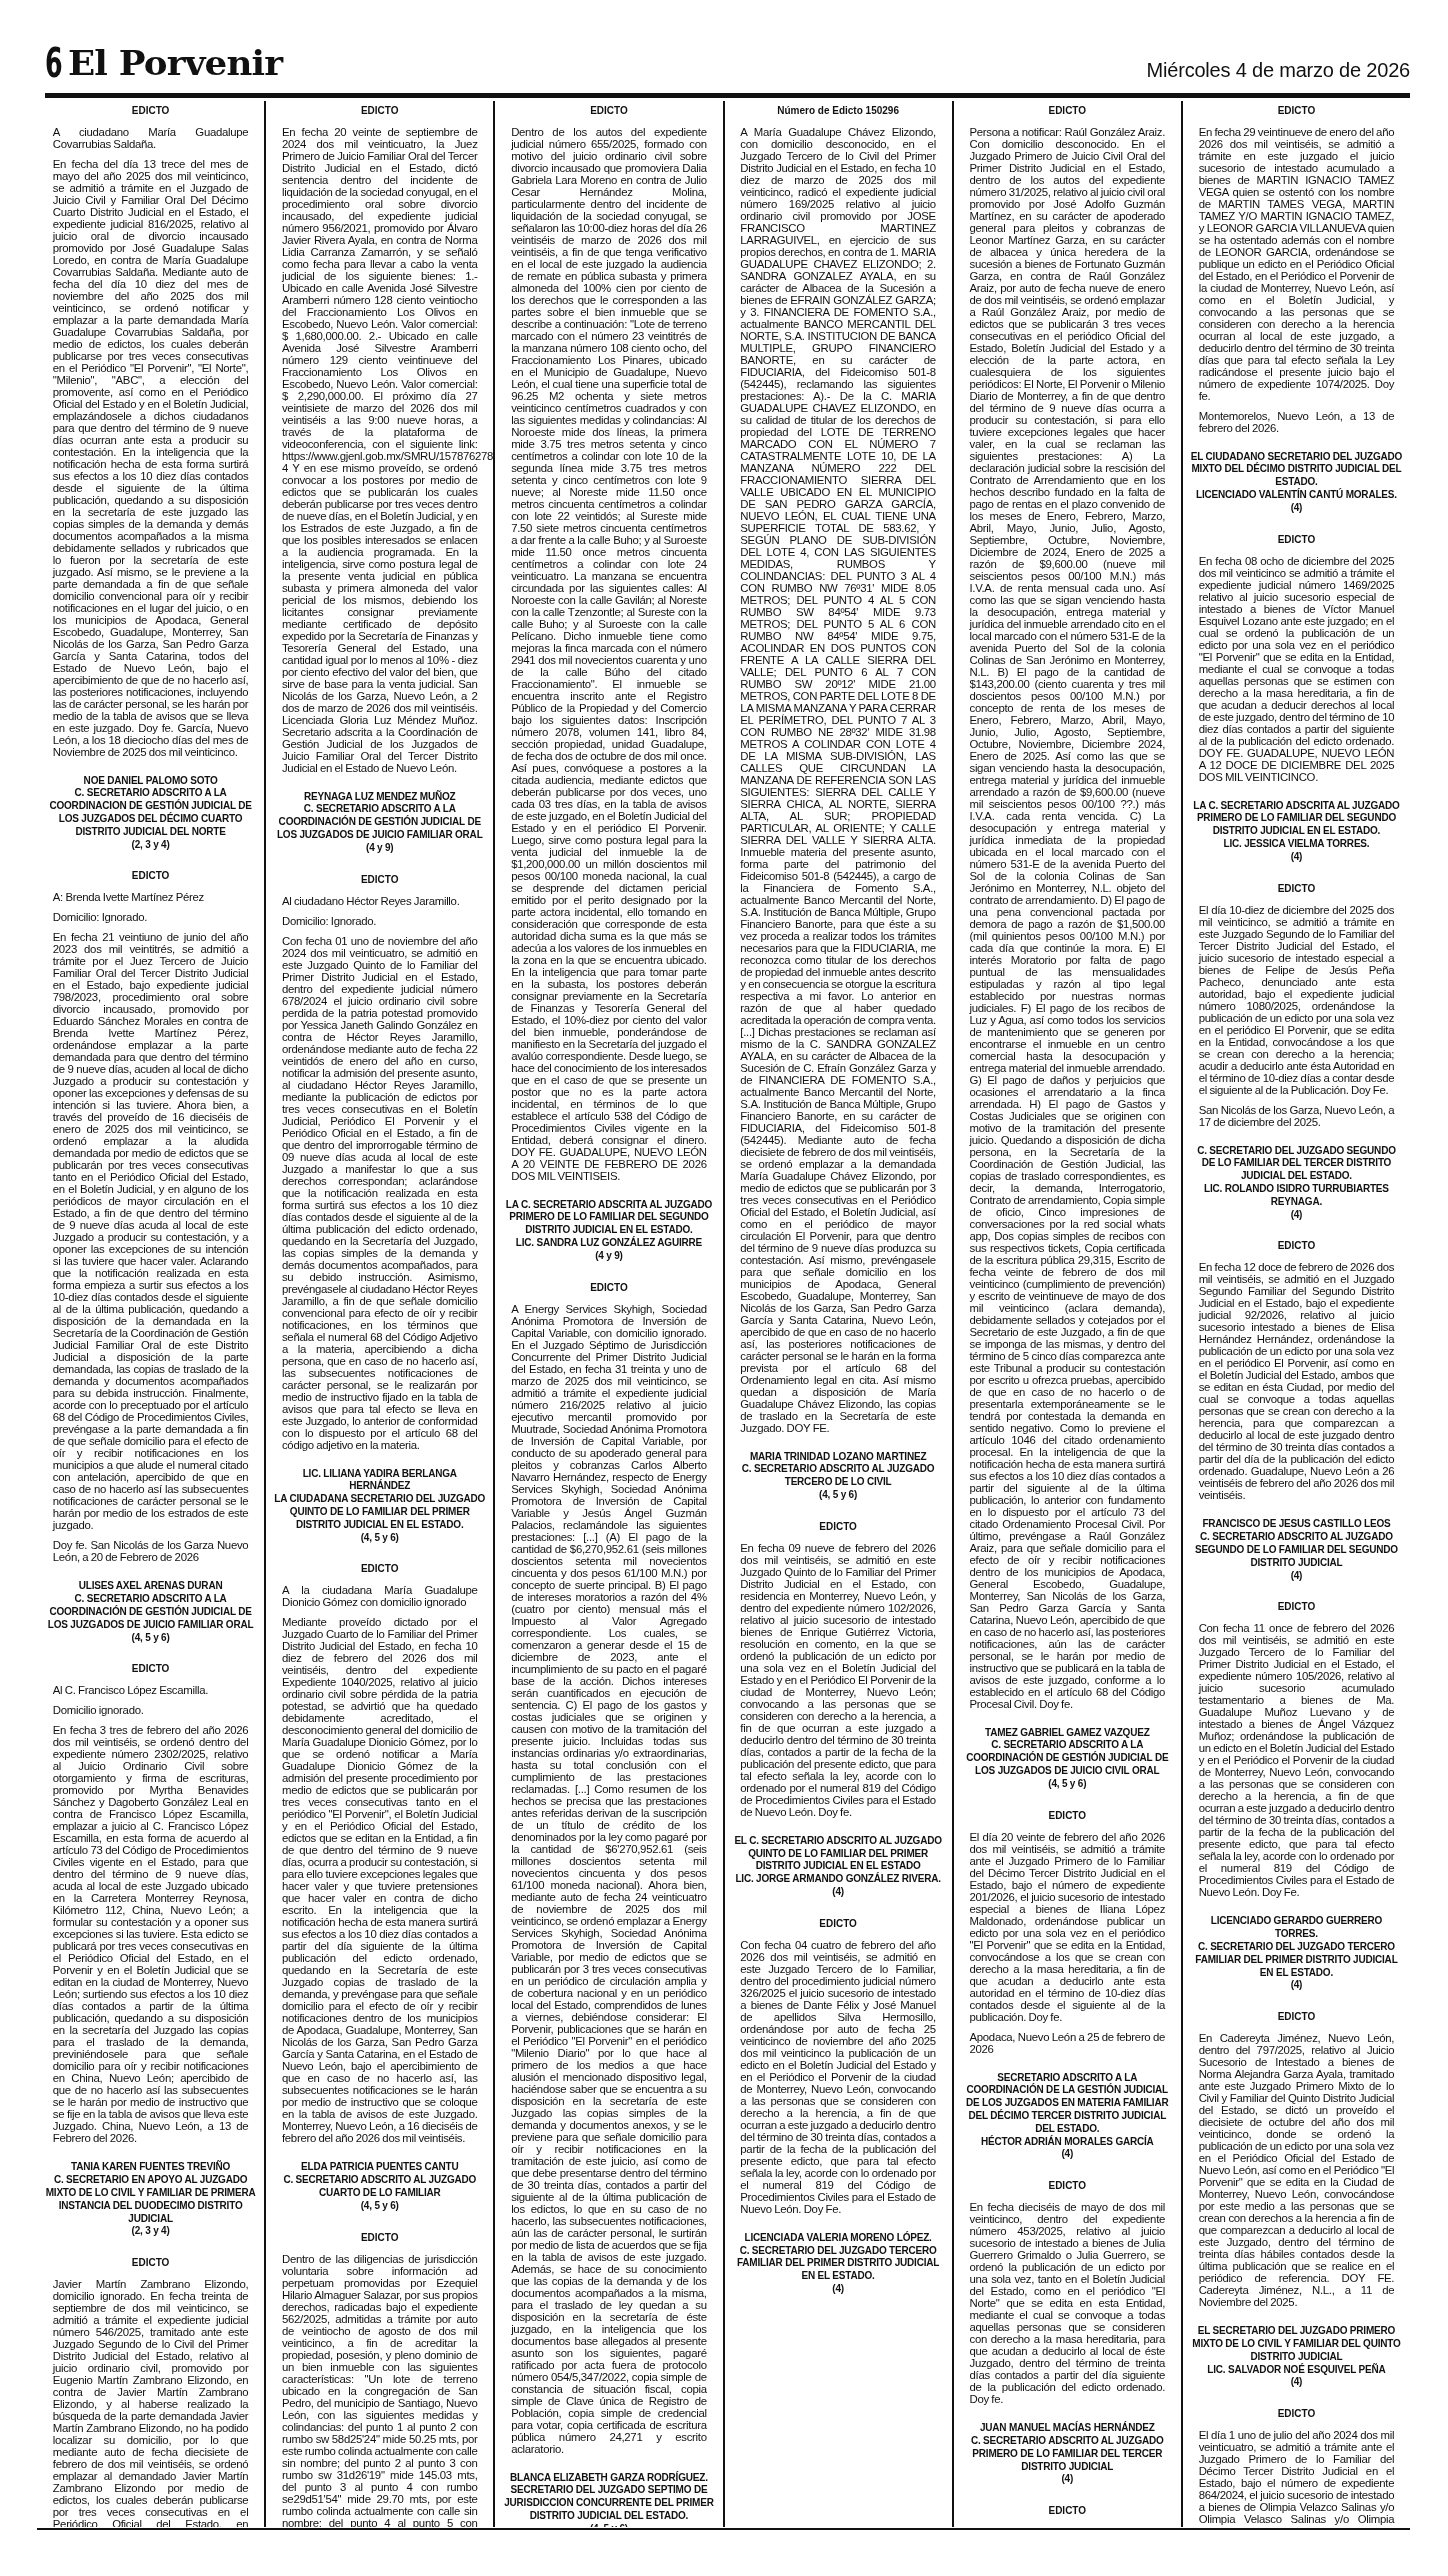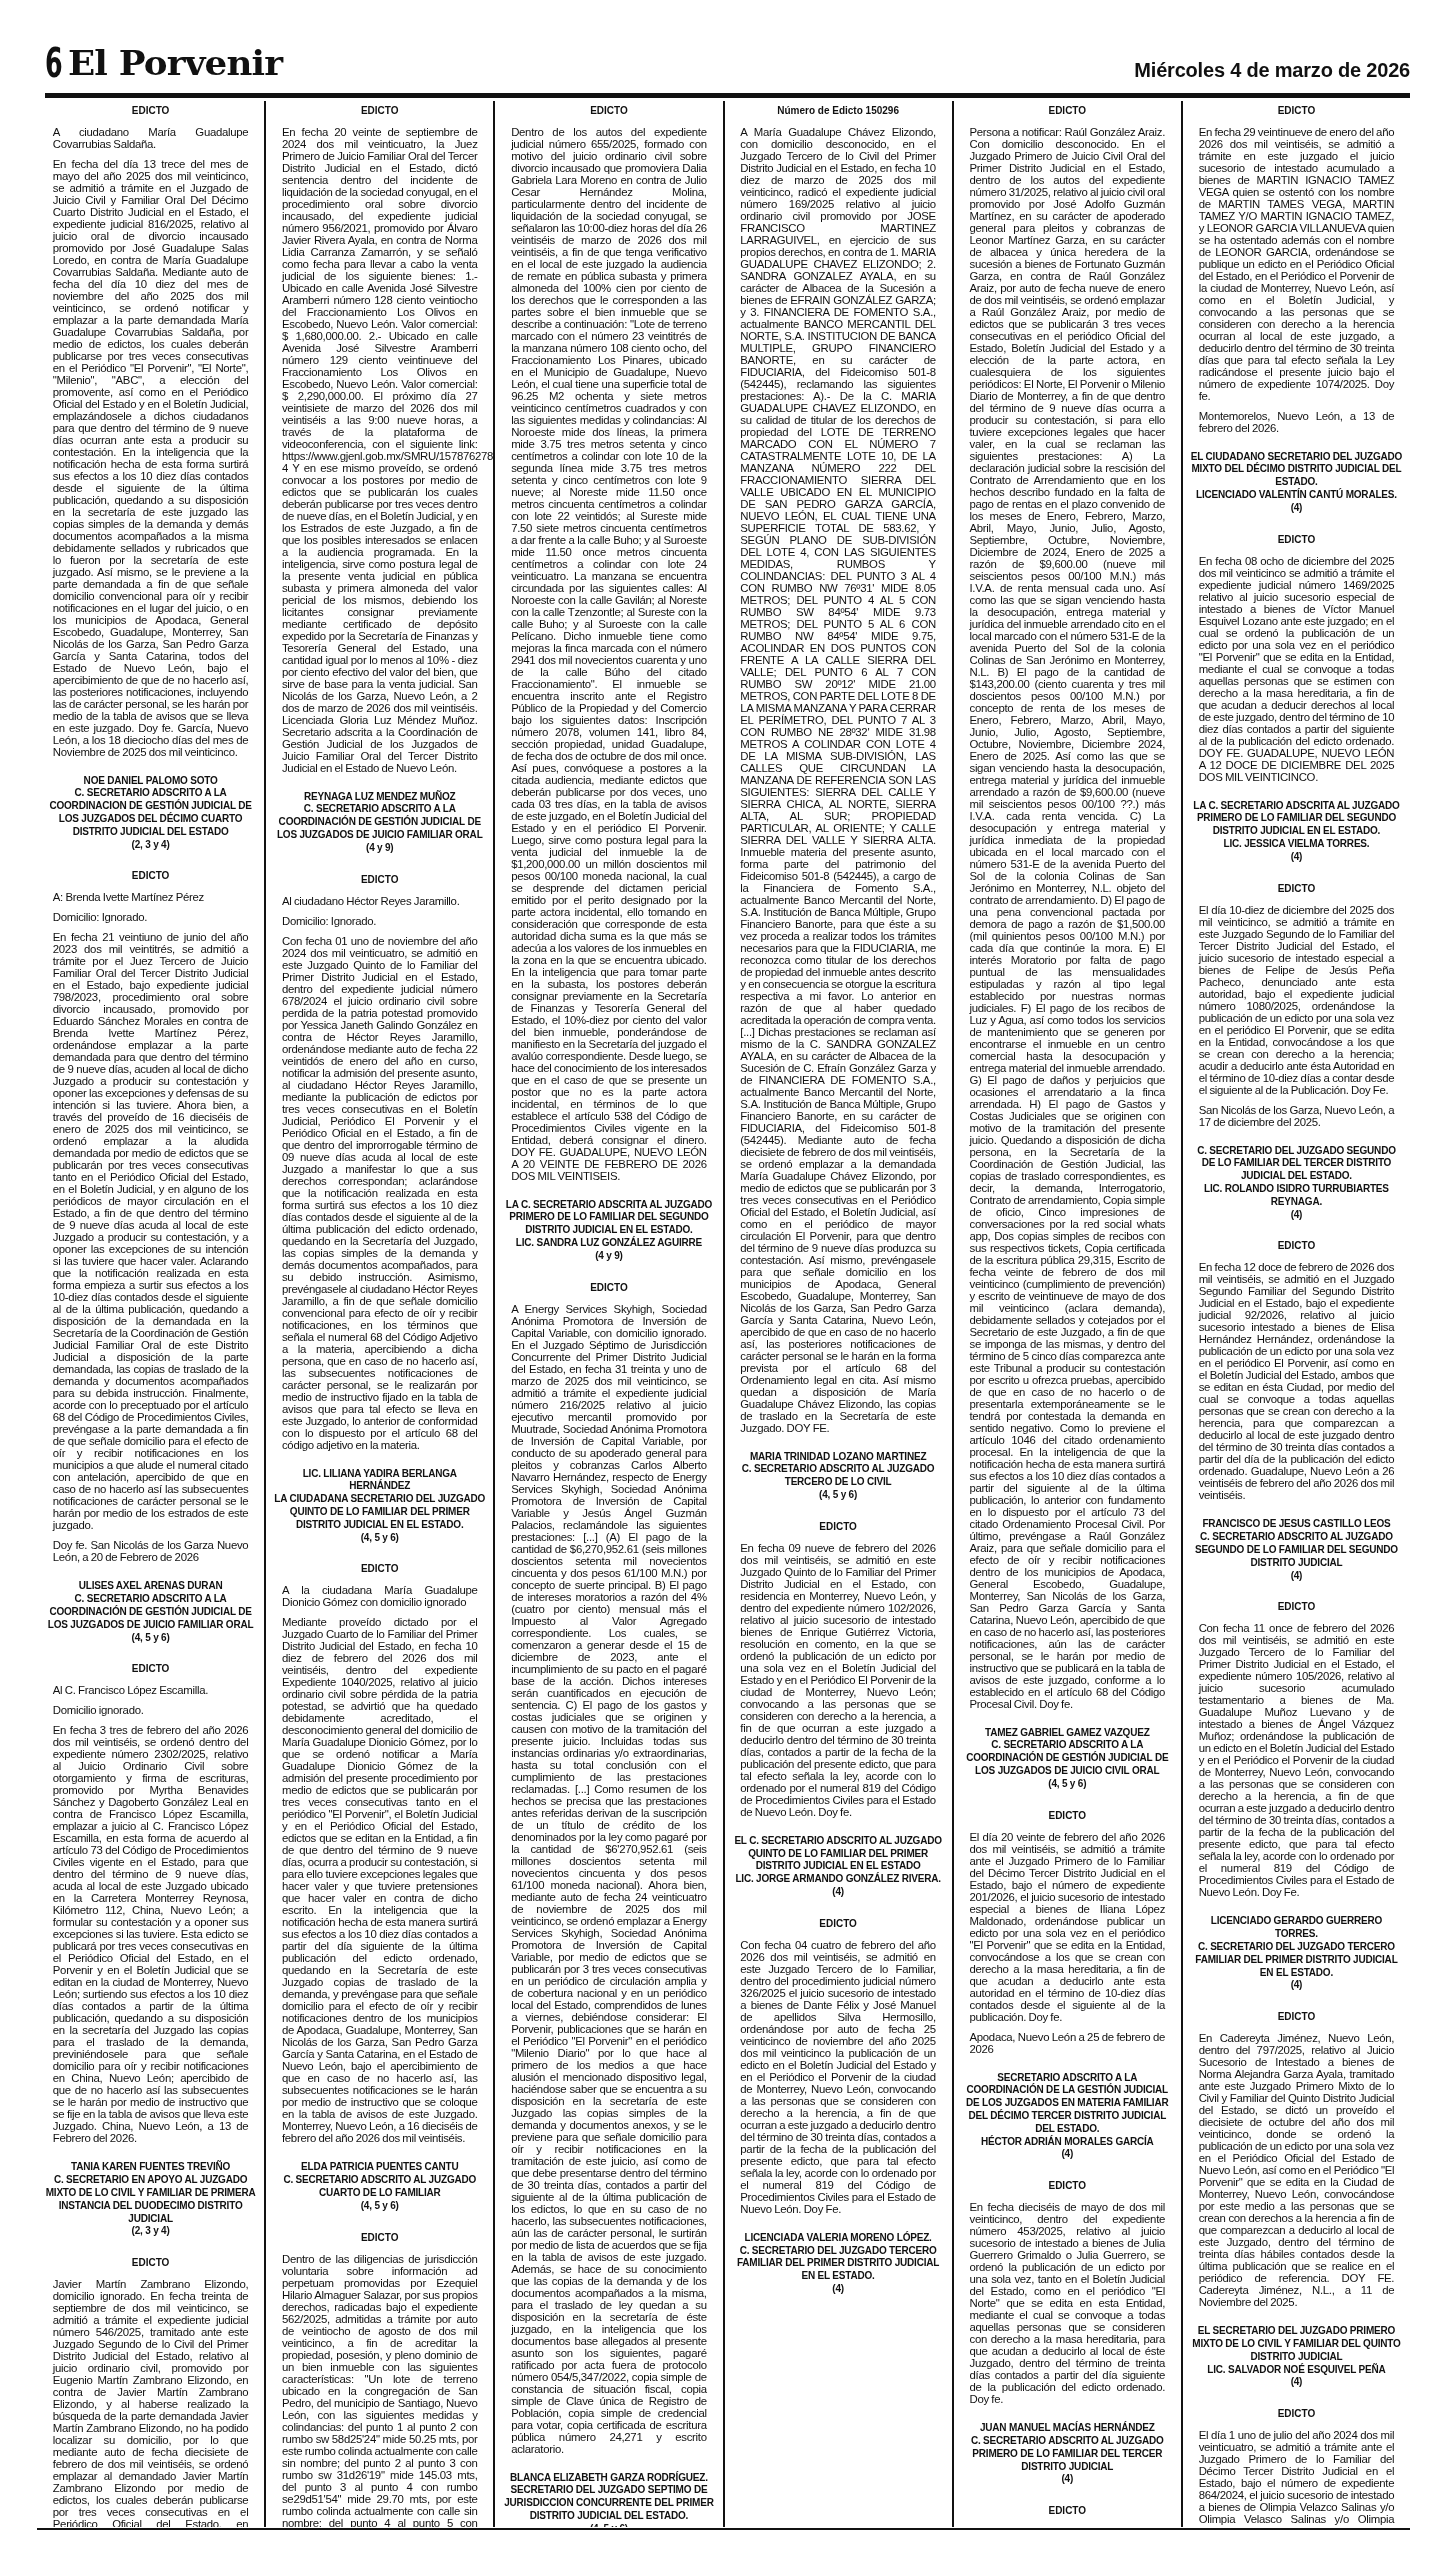--- a/index.html
+++ b/index.html
@@ -3,21 +3,21 @@
 <meta charset="utf-8">
 <style>
   html,body{margin:0;padding:0;background:#fff;}
   body{width:1449px;height:2576px;position:relative;overflow:hidden;color:#111;
        font-family:"Liberation Sans","DejaVu Sans",sans-serif;}
   .masthead{position:absolute;left:45px;top:48px;width:1365px;height:31px;}
   .page-num{position:absolute;left:0;top:-4.7px;font-family:"DejaVu Sans",sans-serif;font-weight:900;
        font-size:41px;line-height:41px;transform:scaleX(.62);transform-origin:left top;}
   .paper-name{position:absolute;left:23.4px;top:-3.1px;font-family:"DejaVu Serif","Liberation Serif",serif;
        font-weight:900;font-size:34px;line-height:37px;letter-spacing:-0.8px;transform:scaleX(1.05);transform-origin:left top;}
-  .date{position:absolute;right:0;top:11px;font-weight:700;font-size:20px;letter-spacing:-0.2px;}
+  .date{position:absolute;right:0;top:11px;font-weight:400;font-size:20px;letter-spacing:-0.2px;}
   .top-rule{position:absolute;left:45px;top:93px;width:1365px;height:4.7px;background:#111;}
   .bottom-rule{position:absolute;left:37px;top:2528px;width:1373px;height:2.3px;background:#111;}
   .columns{position:absolute;left:37px;top:101px;width:1373px;height:2426px;display:flex;}
   .col{flex:1 1 0;height:100%;padding:0 7.8px;box-sizing:border-box;overflow:hidden;position:relative;}
   .col + .col{border-left:2.3px solid #111;}
   .col:first-child{padding-left:7.8px;}
   .notice{margin:0 0 17px 0;}
   .notice-title{font-weight:700;text-align:center;font-size:10px;line-height:15px;margin:1.6px 0 0.8px;}
   .notice-body{font-size:11.4px;line-height:12px;text-align:justify;hyphens:auto;
        letter-spacing:-0.3px;word-spacing:-0.4px;margin:0;}
@@ -38,21 +38,21 @@
 <div class="columns">
   <div class="col">
       <div class="notice">
         <div class="notice-title">EDICTO</div>
         <div class="notice-body">
           <p>A ciudadano María Guadalupe Covarrubias Saldaña.</p>
           <p>En fecha del día 13 trece del mes de mayo del año 2025 dos mil veinticinco, se admitió a trámite en el Juzgado de Juicio Civil y Familiar Oral Del Décimo Cuarto Distrito Judicial en el Estado, el expediente judicial 816/2025, relativo al juicio oral de divorcio incausado promovido por José Guadalupe Salas Loredo, en contra de María Guadalupe Covarrubias Saldaña. Mediante auto de fecha del día 10 diez del mes de noviembre del año 2025 dos mil veinticinco, se ordenó notificar y emplazar a la parte demandada María Guadalupe Covarrubias Saldaña, por medio de edictos, los cuales deberán publicarse por tres veces consecutivas en el Periódico "El Porvenir", "El Norte", "Milenio", "ABC", a elección del promovente, así como en el Periódico Oficial del Estado y en el Boletín Judicial, emplazándosele a dichos ciudadanos para que dentro del término de 9 nueve días ocurran ante esta a producir su contestación. En la inteligencia que la notificación hecha de esta forma surtirá sus efectos a los 10 diez días contados desde el siguiente de la última publicación, quedando a su disposición en la secretaría de este juzgado las copias simples de la demanda y demás documentos acompañados a la misma debidamente sellados y rubricados que lo fueron por la secretaría de este juzgado. Así mismo, se le previene a la parte demandada a fin de que señale domicilio convencional para oír y recibir notificaciones en el lugar del juicio, o en los municipios de Apodaca, General Escobedo, Guadalupe, Monterrey, San Nicolás de los Garza, San Pedro Garza García y Santa Catarina, todos del Estado de Nuevo León, bajo el apercibimiento de que de no hacerlo así, las posteriores notificaciones, incluyendo las de carácter personal, se les harán por medio de la tabla de avisos que se lleva en este juzgado. Doy fe. García, Nuevo León, a los 18 dieciocho días del mes de Noviembre de 2025 dos mil veinticinco.</p>
         </div>
         <div class="sig">
           <div>NOE DANIEL PALOMO SOTO</div>
-          <div>C. SECRETARIO ADSCRITO A LA COORDINACION DE GESTIÓN JUDICIAL DE LOS JUZGADOS DEL DÉCIMO CUARTO DISTRITO JUDICIAL DEL ESTADO</div>
+          <div>C. SECRETARIO ADSCRITO A LA COORDINACION DE GESTIÓN JUDICIAL DE LOS JUZGADOS DEL DÉCIMO CUARTO DISTRITO JUDICIAL DEL NORTE</div>
           <div>(2, 3 y 4)</div>
         </div>
       </div>
       <div class="notice">
         <div class="notice-title">EDICTO</div>
         <div class="notice-body">
           <p>A: Brenda Ivette Martínez Pérez</p>
           <p>Domicilio: Ignorado.</p>
           <p>En fecha 21 veintiuno de junio del año 2023 dos mil veintitrés, se admitió a trámite por el Juez Tercero de Juicio Familiar Oral del Tercer Distrito Judicial en el Estado, bajo expediente judicial 798/2023, procedimiento oral sobre divorcio incausado, promovido por Eduardo Sánchez Morales en contra de Brenda Ivette Martínez Pérez, ordenándose emplazar a la parte demandada para que dentro del término de 9 nueve días, acuden al local de dicho Juzgado a producir su contestación y oponer las excepciones y defensas de su intención si las tuviere. Ahora bien, a través del proveído de 16 dieciséis de enero de 2025 dos mil veinticinco, se ordenó emplazar a la aludida demandada por medio de edictos que se publicarán por tres veces consecutivas tanto en el Periódico Oficial del Estado, en el Boletín Judicial, y en alguno de los periódicos de mayor circulación en el Estado, a fin de que dentro del término de 9 nueve días acuda al local de este Juzgado a producir su contestación, y a oponer las excepciones de su intención si las tuviere que hacer valer. Aclarando que la notificación realizada en esta forma empieza a surtir sus efectos a los 10-diez días contados desde el siguiente al de la última publicación, quedando a disposición de la demandada en la Secretaría de la Coordinación de Gestión Judicial Familiar Oral de este Distrito Judicial a disposición de la parte demandada, las copias de traslado de la demanda y documentos acompañados para su debida instrucción. Finalmente, acorde con lo preceptuado por el artículo 68 del Código de Procedimientos Civiles, prevéngase a la parte demandada a fin de que señale domicilio para el efecto de oír y recibir notificaciones en los municipios a que alude el numeral citado con antelación, apercibido de que en caso de no hacerlo así las subsecuentes notificaciones de carácter personal se le harán por medio de los estrados de este juzgado.</p>
           <p>Doy fe. San Nicolás de los Garza Nuevo León, a 20 de Febrero de 2026</p>

